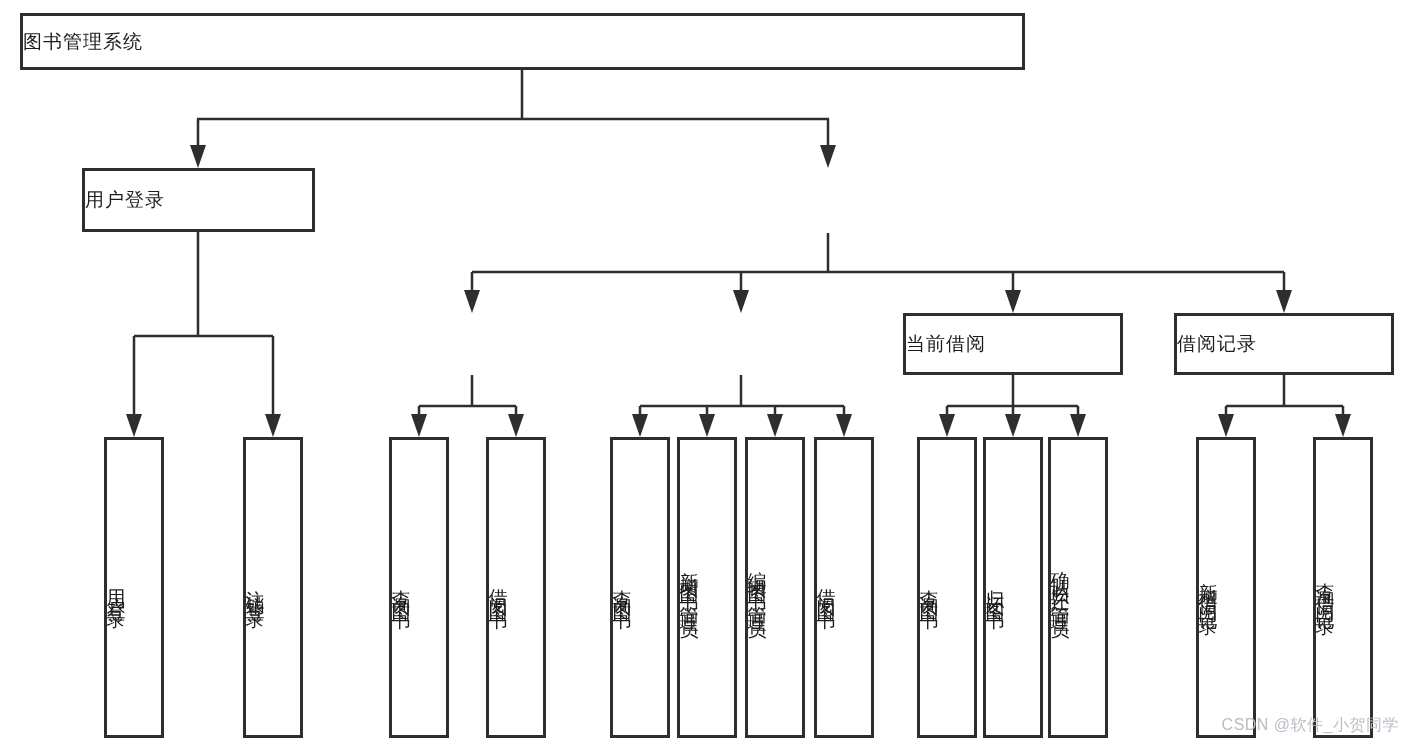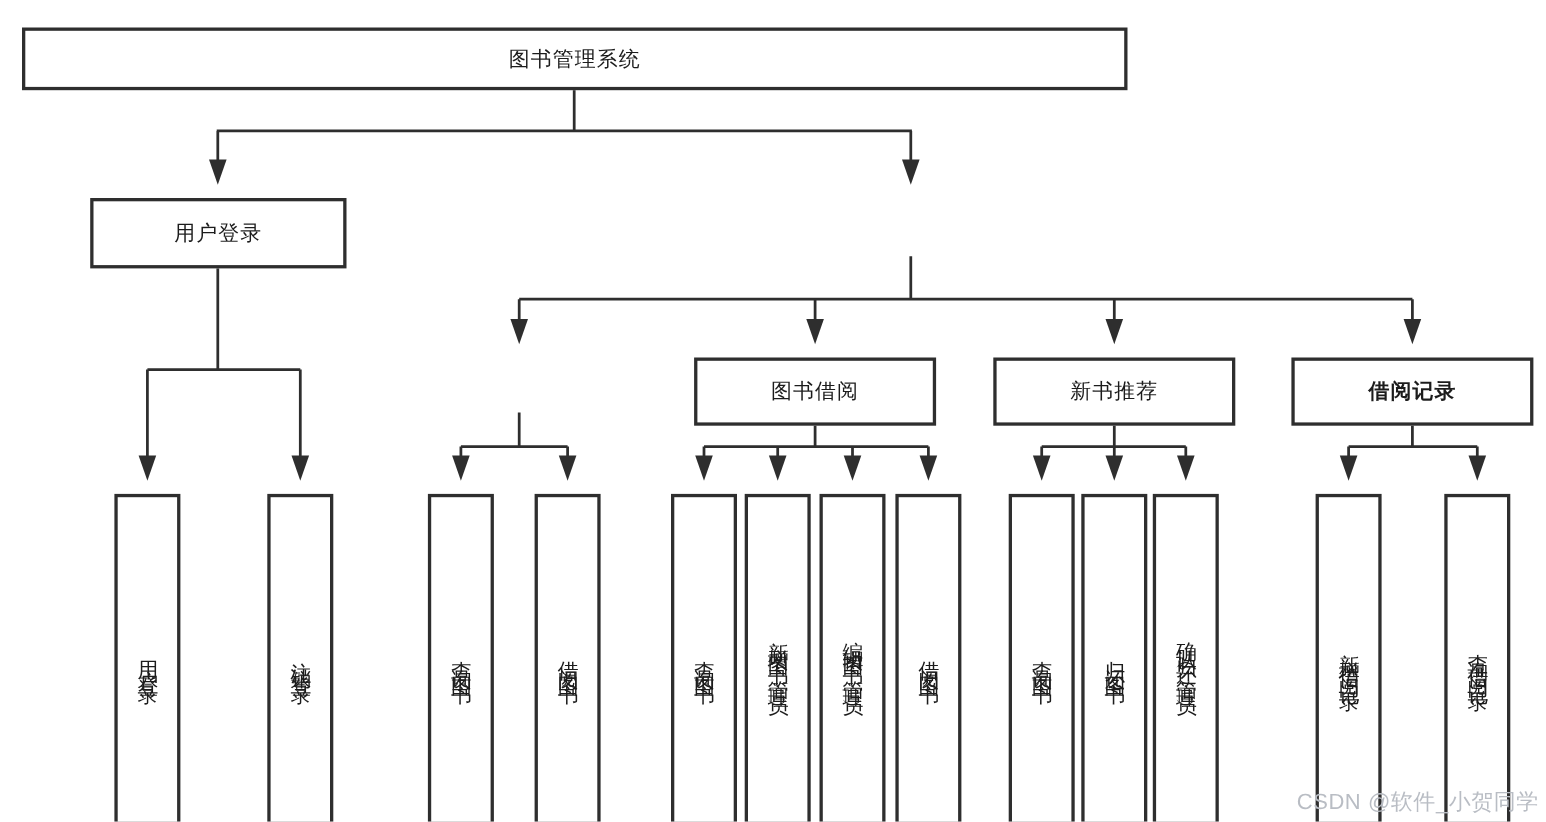--- a/index.html
+++ b/index.html
@@ -25,23 +25,21 @@
     left: 0; top: 0;
     width: 1405px; height: 747px;
   }
 
   .node {
     position: absolute;
     border: 3px solid var(--line);
     background: var(--bg);
     display: flex;
     align-items: center;
-    justify-content: center;
     color: var(--text);
-    margin-top: 12px;
   }
 
   
   .hbox { font-size: 19px; letter-spacing: 1px; }
 
   
   .vbox {
     top: 437px;
     width: 60px;
     height: 301px;
@@ -56,42 +54,42 @@
     color: var(--text);
   }
 
   
   .root-box   { left: 20px;   top: 13px;  width: 1005px; height: 57px; }
   .l2-login   { left: 82px;   top: 168px; width: 233px;  height: 64px; }
   .l2-mgmt    { left: 712px;  top: 168px; width: 233px;  height: 65px; }
   .l3-newbook { left: 362px;  top: 313px; width: 220px;  height: 62px; }
   .l3-borrow  { left: 631px;  top: 313px; width: 220px;  height: 62px; }
   .l3-current { left: 903px;  top: 313px; width: 220px;  height: 62px; }
-  .l3-record  { left: 1174px; top: 313px; width: 220px;  height: 62px; font-weight: bold; }
+  .l3-record  { left: 1174px; top: 313px; width: 220px;  height: 62px; }
 
   
   .v-login     { left: 104px; }
   .v-logout    { left: 243px; }
   .v-nb-query  { left: 389px; }
   .v-nb-borrow { left: 486px; }
   .v-bb-query  { left: 610px; }
   .v-bb-add    { left: 677px; }
   .v-bb-edit   { left: 745px; }
   .v-bb-borrow { left: 814px; }
   .v-cb-query  { left: 917px; }
   .v-cb-return { left: 983px; }
   .v-cb-confirm{ left: 1048px; }
   .v-br-add    { left: 1196px; }
   .v-br-query  { left: 1313px; }
 
   .watermark {
     position: absolute;
     right: 6px;
     top: 715px;
-    font-size: 20px;
+    font-size: 16px;
     letter-spacing: 0.5px;
     color: var(--wm);
     white-space: nowrap;
   }
 </style>
 </head>
 <body>
 
 <div class="canvas">
 
@@ -139,25 +137,22 @@
   </svg>
 
   <div class="node hbox root-box">
     <span>图书管理系统</span>
   </div>
 
   <div class="node hbox l2-login">
     <span>用户登录</span>
   </div>
 
-  <div class="node hbox l3-borrow">
-    <span>图书借阅</span>
-  </div>
   <div class="node hbox l3-current">
-    <span>新书推荐</span>
+    <span>当前借阅</span>
   </div>
   <div class="node hbox l3-record">
     <span>借阅记录</span>
   </div>
 
   <div class="node vbox v-login">
     <span class="vtext">用户登录</span>
   </div>
   <div class="node vbox v-logout">
     <span class="vtext">注销登录</span>

